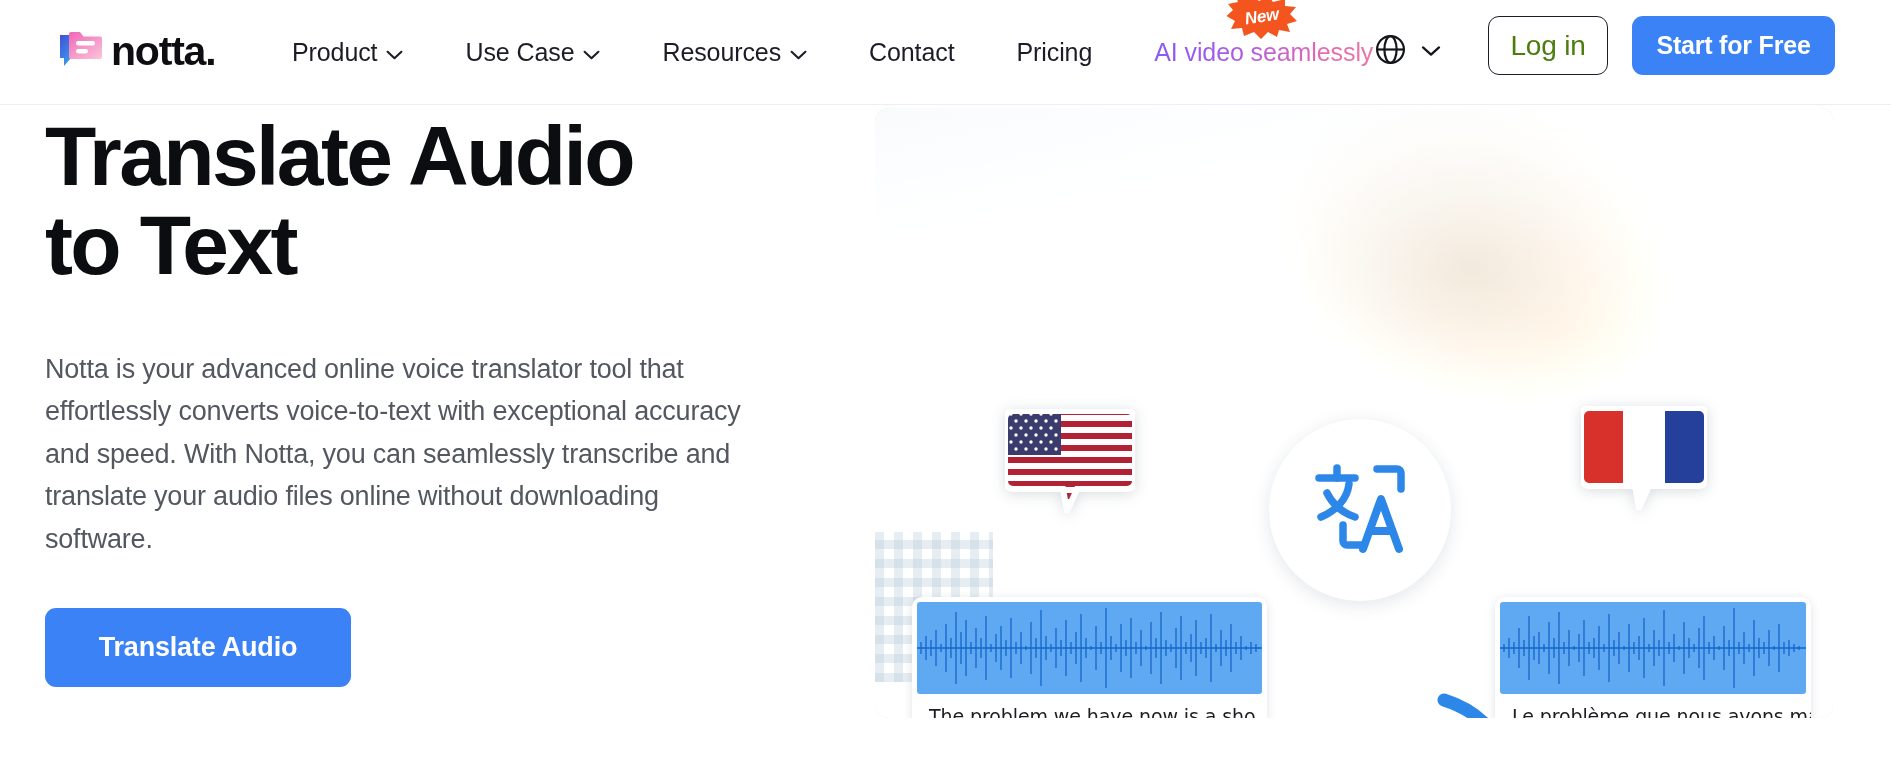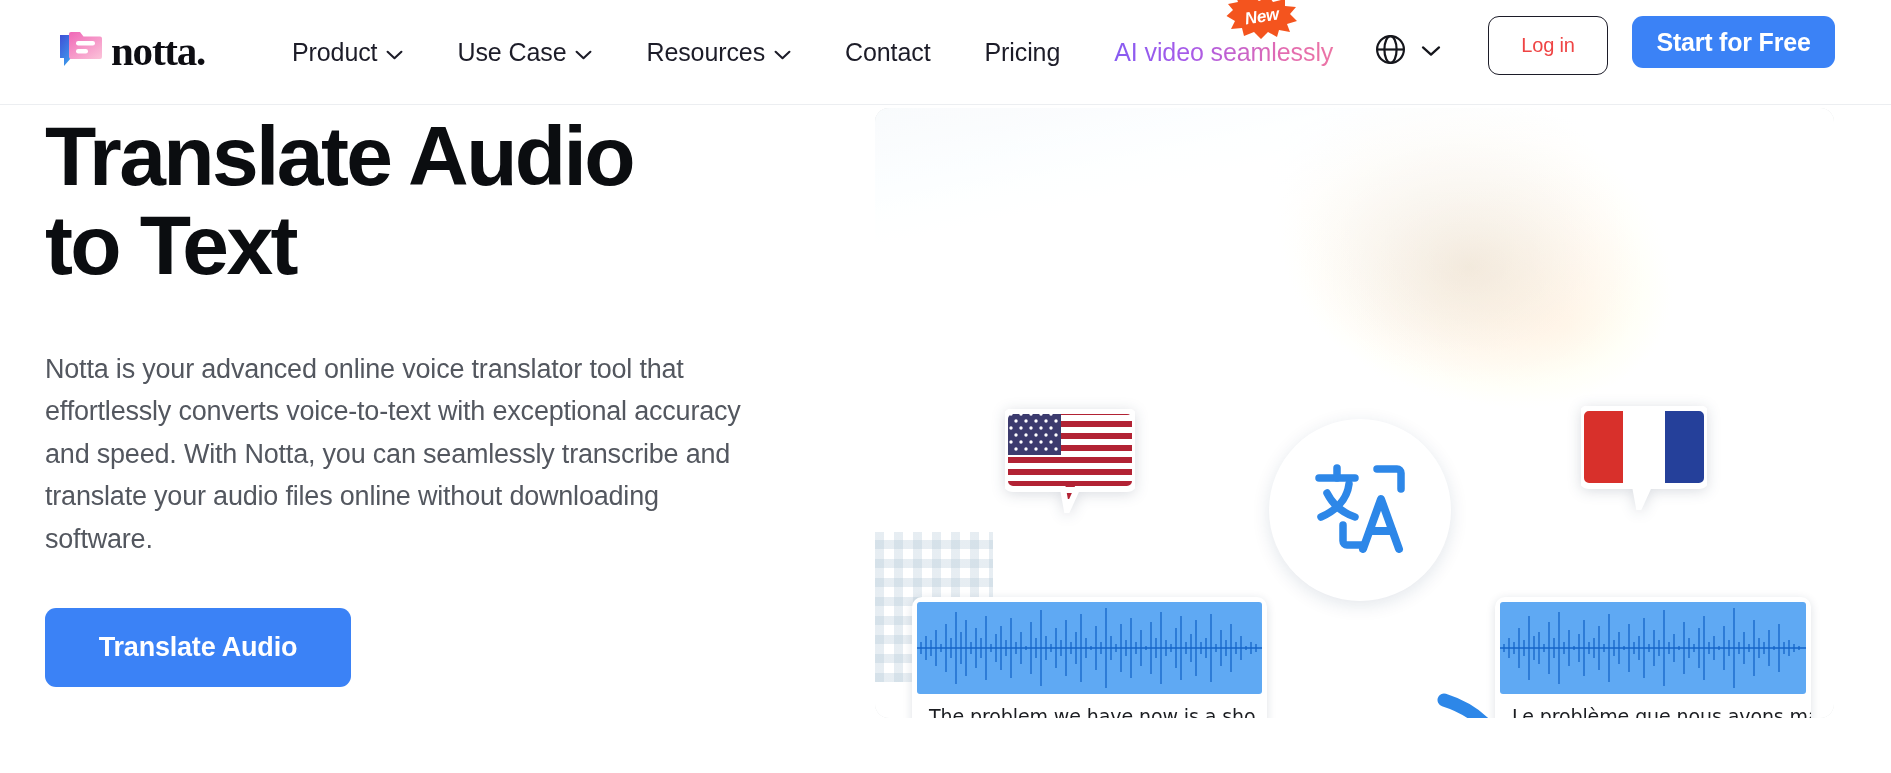--- a/index.html
+++ b/index.html
@@ -43,31 +43,31 @@
     cursor: pointer;
   }
   .logo-mark { width: 46px; height: 46px; display: block; }
   .logo-word {
     font-size: 41px;
     font-weight: 700;
     letter-spacing: -1.2px;
     color: #0d0d12;
     margin-left: 7px;
     line-height: 1;
-    font-family: Liberation Serif, serif;
+    font-family: Liberation Sans, sans-serif;
   }
 
   .nav {
     position: absolute;
     left: 292px;
     top: 0;
     height: 105px;
     display: flex;
     align-items: center;
-    gap: 0;
+    gap: 8px;
   }
   .nav-item {
     display: flex;
     align-items: center;
     gap: 9px;
     font-size: 25px;
     color: #1c1c28;
     cursor: pointer;
     padding: 0 27px;
     white-space: nowrap;
@@ -131,36 +131,36 @@
 
   .btn-login {
     position: absolute;
     left: 1488px;
     top: 16px;
     width: 120px;
     height: 59px;
     border: 1.6px solid #1c1c28;
     border-radius: 11px;
     background: #fff;
-    font-size: 20px;
-    color: #ef4444;
+    font-size: 28px;
+    color: #4d7c0f;
     font-family: "Liberation Sans", sans-serif;
     cursor: pointer;
     display: flex;
     align-items: center;
     justify-content: center;
     letter-spacing: -0.2px;
   }
 
   .btn-start {
     position: absolute;
     left: 1632px;
     top: 16px;
     width: 203px;
-    height: 52px;
+    height: 59px;
     border: none;
     border-radius: 11px;
     background: #3b82f6;
     color: #fff;
     font-size: 25px;
     font-weight: 700;
     font-family: "Liberation Sans", sans-serif;
     cursor: pointer;
     display: flex;
     align-items: center;

